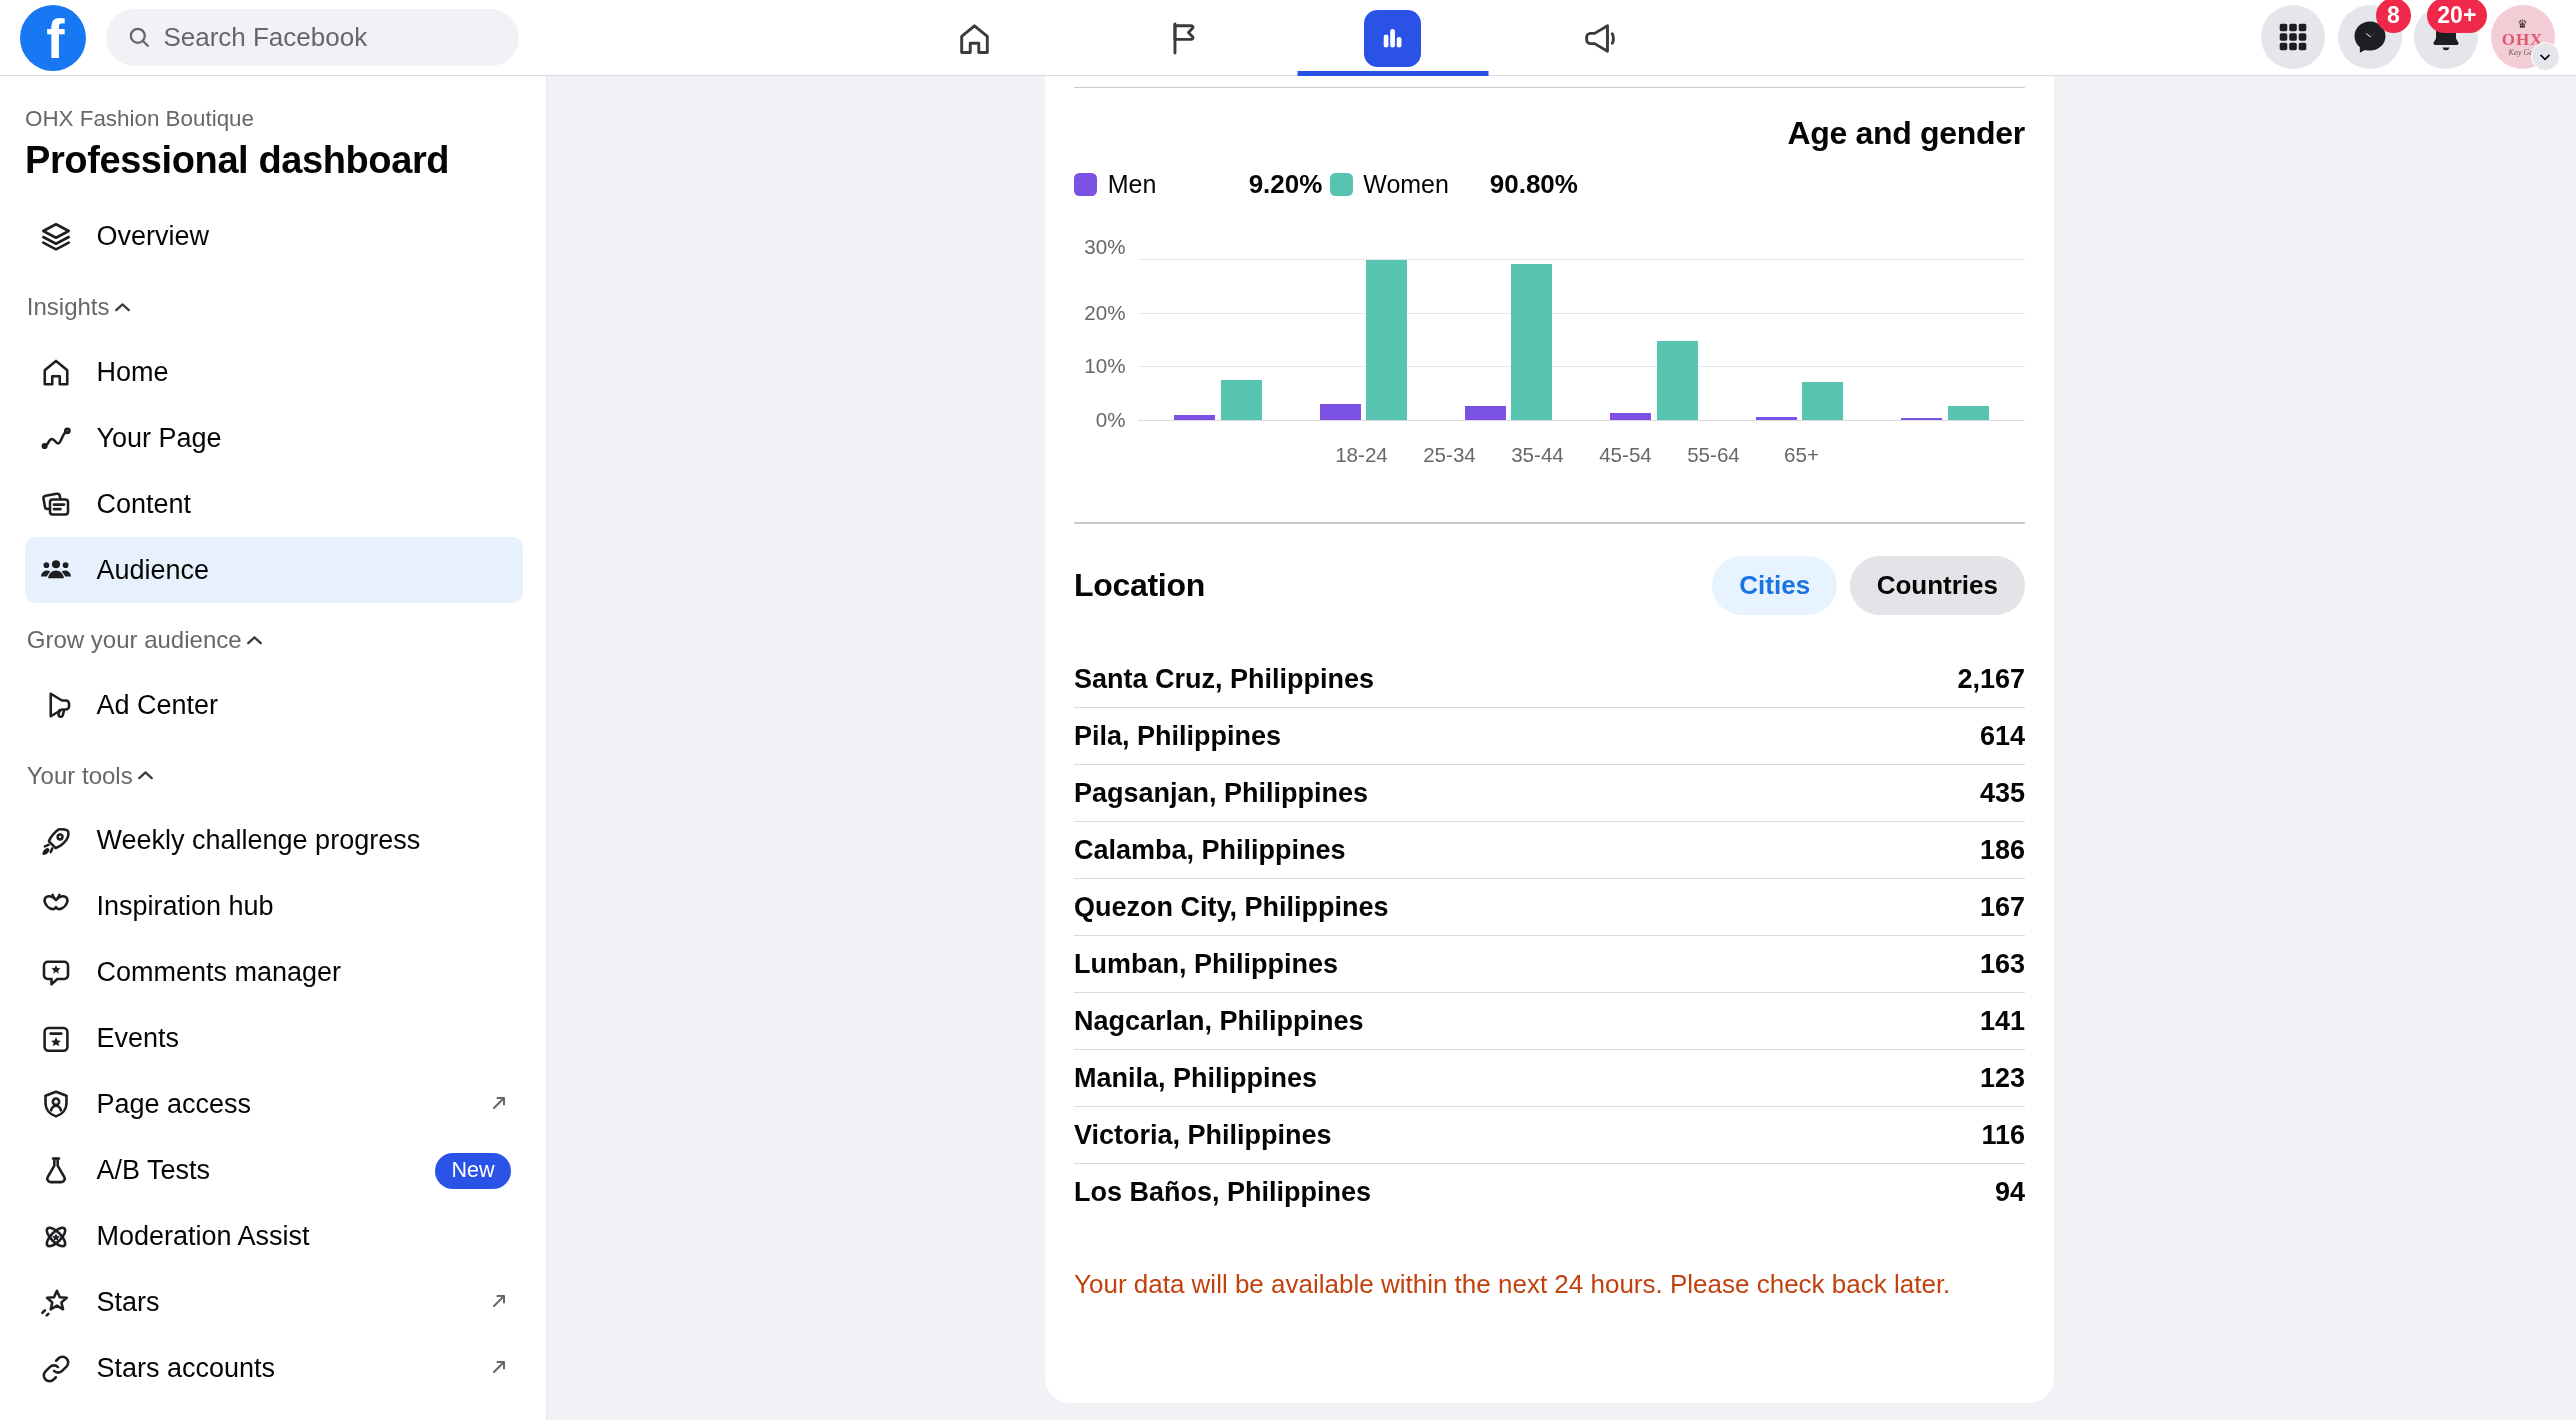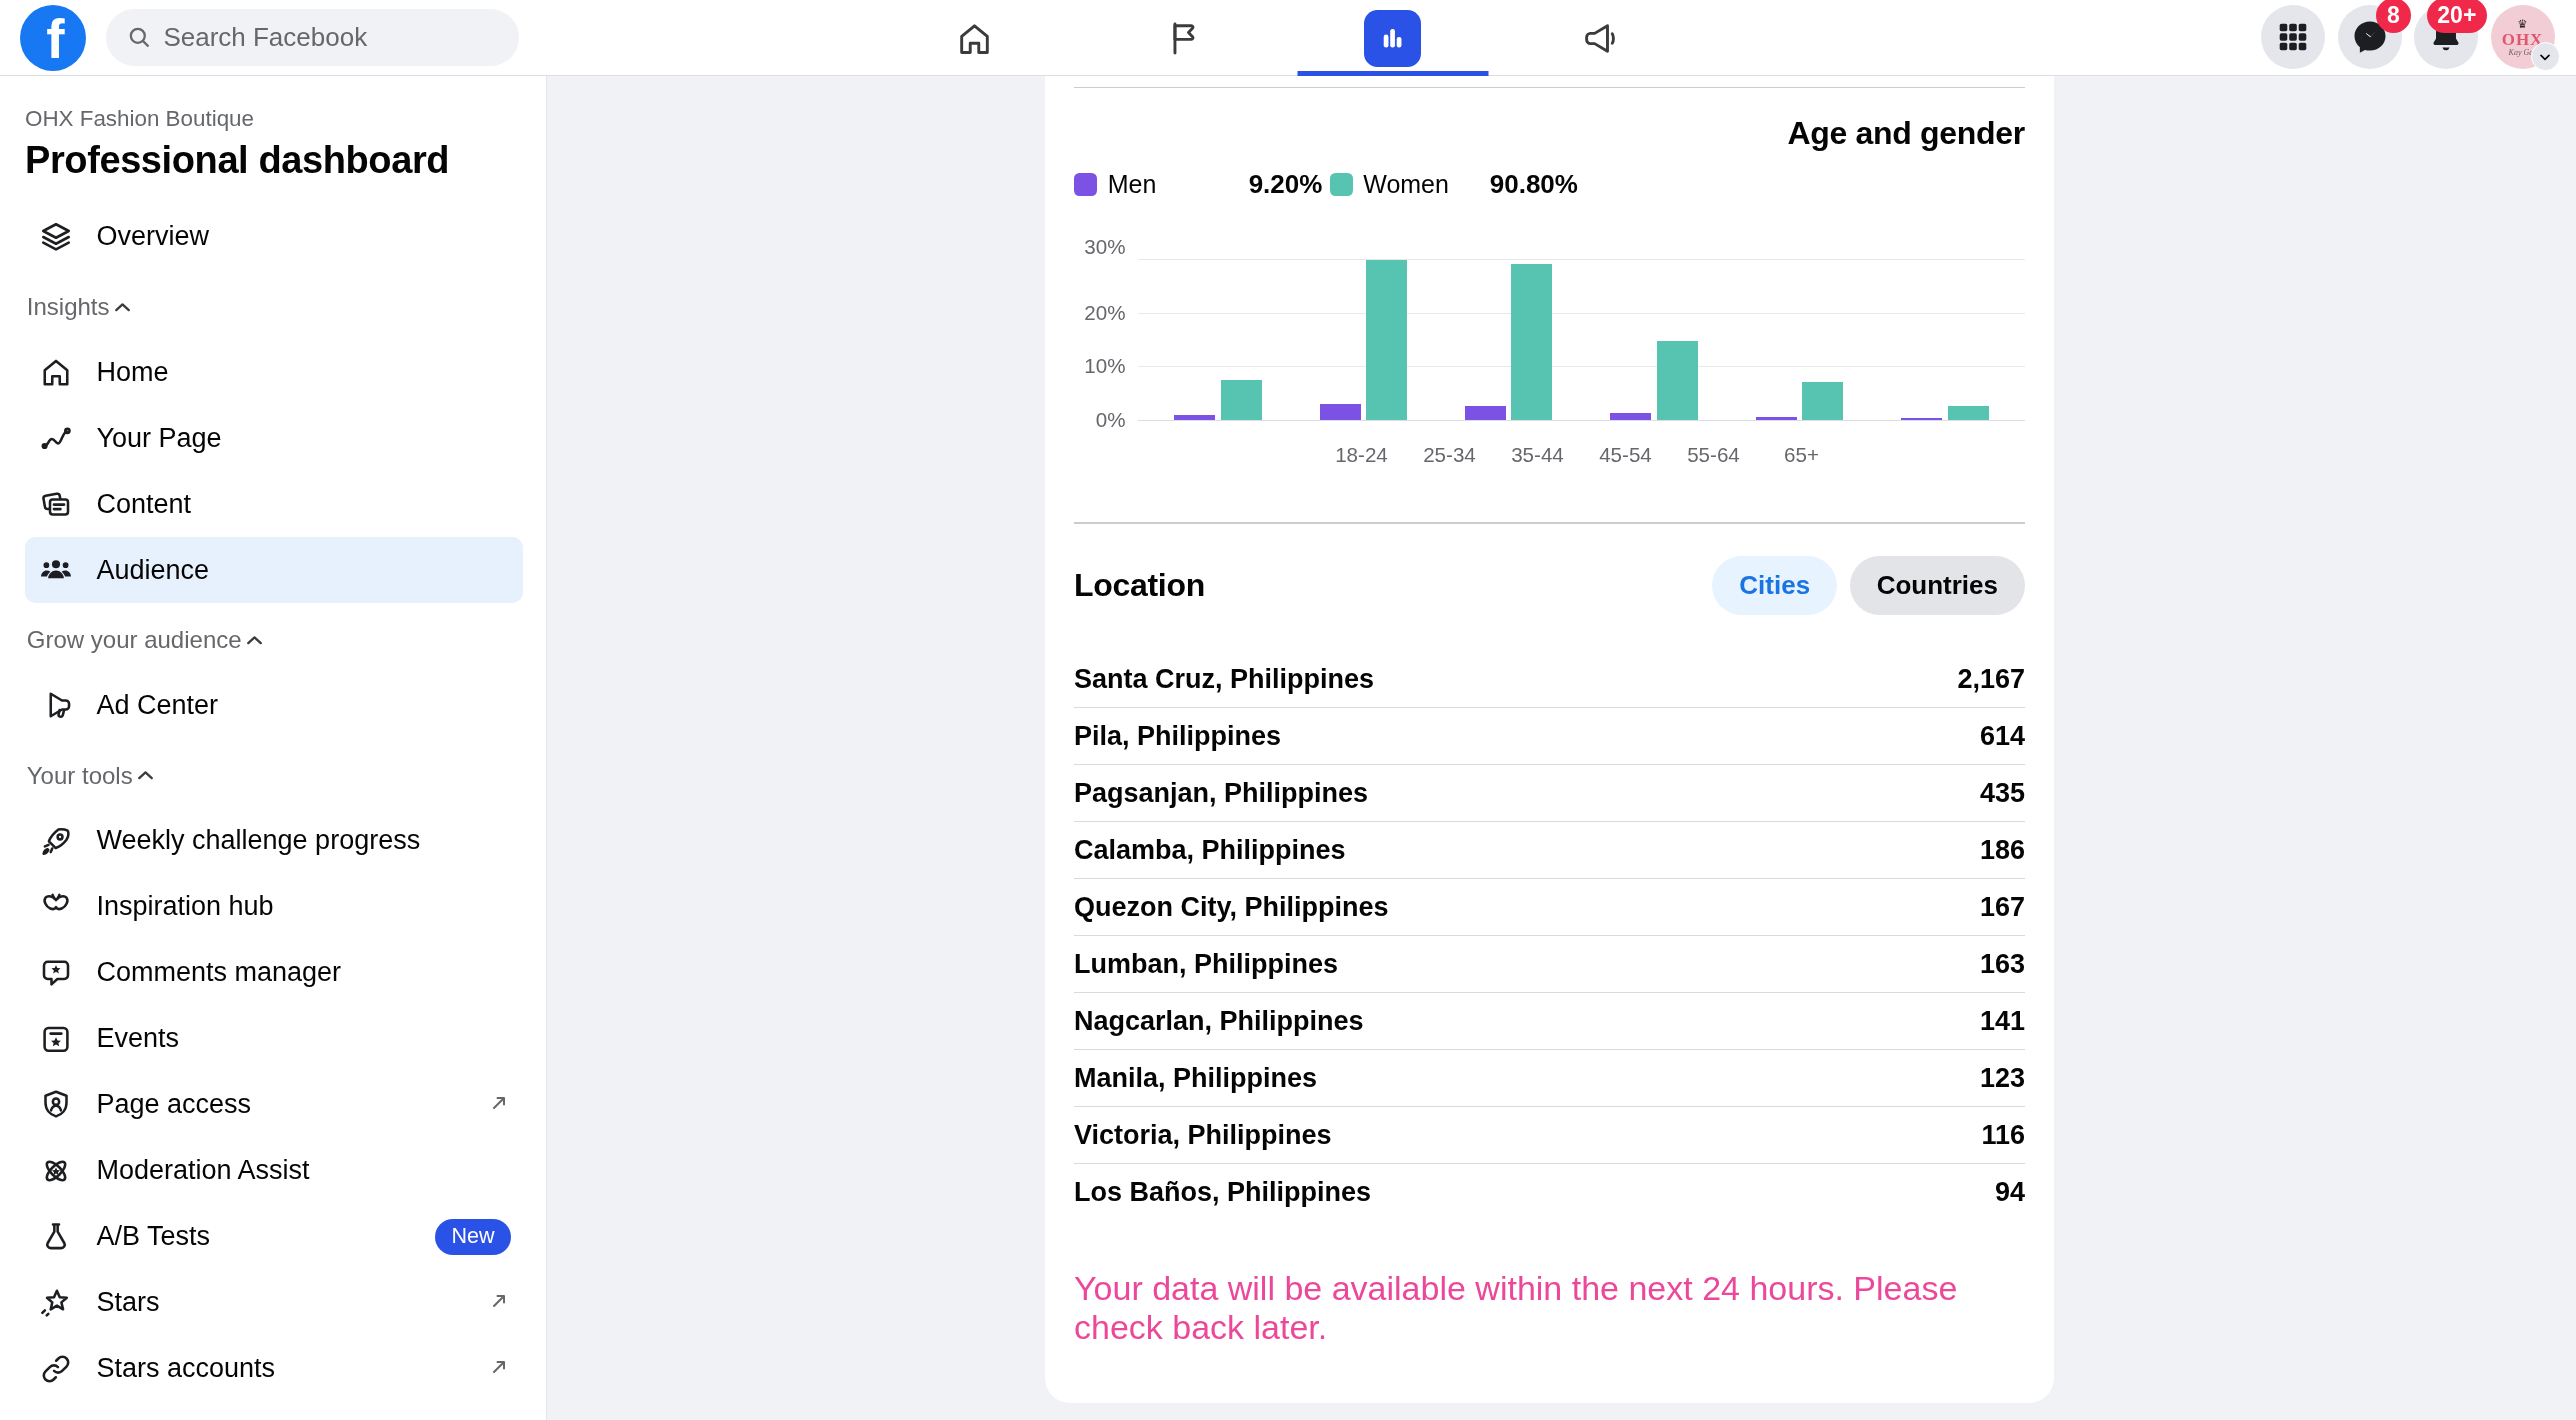--- a/index.html
+++ b/index.html
@@ -93,21 +93,21 @@
   .loc-header{margin-top:32px;display:flex;align-items:center;gap:46px;}
   .loc-btns{margin-left:auto;display:flex;gap:12.5px;}
   .chip{height:59px;border-radius:29.5px;padding:0 27px;display:flex;align-items:center;font-size:26px;font-weight:600;cursor:pointer;border:none;font-family:inherit;}
   .chip.cities{background:var(--cities_chip_bg);color:var(--link_blue);}
   .chip.countries{background:var(--chip_bg);color:var(--text_primary);}
   .loc-list{margin-top:36px;}
   .loc-row{height:57px;display:flex;align-items:center;justify-content:space-between;border-bottom:1.8px solid #d8dadf;}
   .loc-row:last-child{border-bottom:none;}
   .loc-name{font-size:27px;font-weight:600;}
   .loc-value{font-size:27px;font-weight:600;}
-  .footnote{margin-top:48px;font-size:34px;color:#ec4899;}
+  .footnote{margin-top:48px;font-size:26px;color:#c2410c;}
 </style>
 </head>
 <body>
 
 <div id="page-root">
 
   <header class="topbar">
     <div class="fb-logo">
         <span>f</span>
       </div>
@@ -312,32 +312,32 @@
           <circle cx="12" cy="9.8" r="2.1"></circle>
           <path d="M8.7 15.6c.5-1.9 1.8-3.1 3.3-3.1s2.8 1.2 3.3 3.1"></path>
         </svg>
       <span class="lbl">Page access</span>
       <span class="ext-arrow"><svg viewBox="0 0 24 24">
             <path d="M7 17 17 7M10.5 7H17v6.5"></path>
           </svg></span>
     </div>
     <div class="side-item">
       <svg viewBox="0 0 24 24">
+          <path d="M10 3.6h4M10.9 3.9v4.5l-4.4 7.6c-.9 1.5.2 3.4 2 3.4h7c1.8 0 2.9-1.9 2-3.4l-4.4-7.6V3.9"></path>
+        </svg>
+      <span class="lbl">A/B Tests</span>
+      <span class="new-badge">New</span>
+    </div>
+    <div class="side-item">
+      <svg viewBox="0 0 24 24">
           <ellipse cx="12" cy="12" rx="8" ry="3.3" transform="rotate(45 12 12)"></ellipse>
           <ellipse cx="12" cy="12" rx="8" ry="3.3" transform="rotate(-45 12 12)"></ellipse>
           <path fill="#1c1e21" stroke="none" d="m12 9.7.8 1.7 1.9.2-1.4 1.2.4 1.8-1.7-1-1.7 1 .4-1.8-1.4-1.2 1.9-.2z"></path>
         </svg>
       <span class="lbl">Moderation Assist</span>
-    </div>
-    <div class="side-item">
-      <svg viewBox="0 0 24 24">
-          <path d="M10 3.6h4M10.9 3.9v4.5l-4.4 7.6c-.9 1.5.2 3.4 2 3.4h7c1.8 0 2.9-1.9 2-3.4l-4.4-7.6V3.9"></path>
-        </svg>
-      <span class="lbl">A/B Tests</span>
-      <span class="new-badge">New</span>
     </div>
     <div class="side-item">
       <svg viewBox="0 0 24 24">
           <path d="m12.6 3.8 1.9 4.3 4.7.4-3.6 3.1 1.1 4.6-4.1-2.4-4.1 2.4 1-4.6-3.5-3.1 4.7-.4z"></path>
           <path d="M4.6 16.9l-1.7 1.7M6.9 19.2 5.8 20.3"></path>
         </svg>
       <span class="lbl">Stars</span>
       <span class="ext-arrow"><svg viewBox="0 0 24 24">
             <path d="M7 17 17 7M10.5 7H17v6.5"></path>
           </svg></span>

